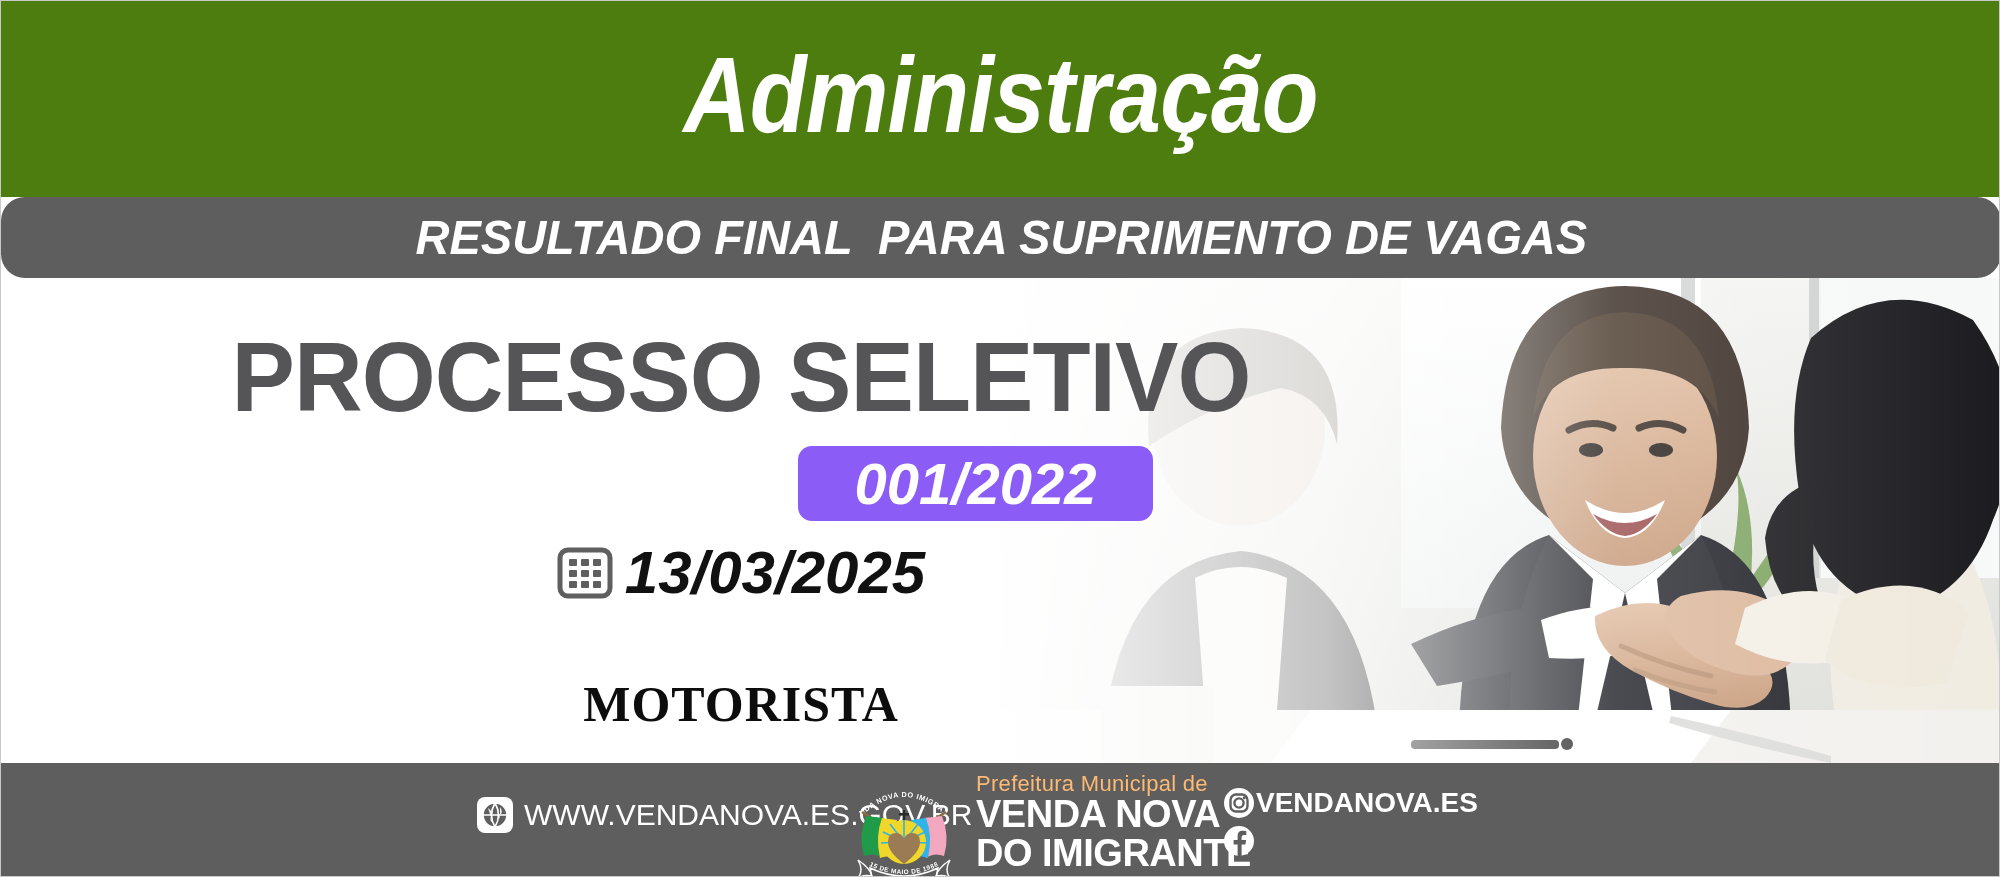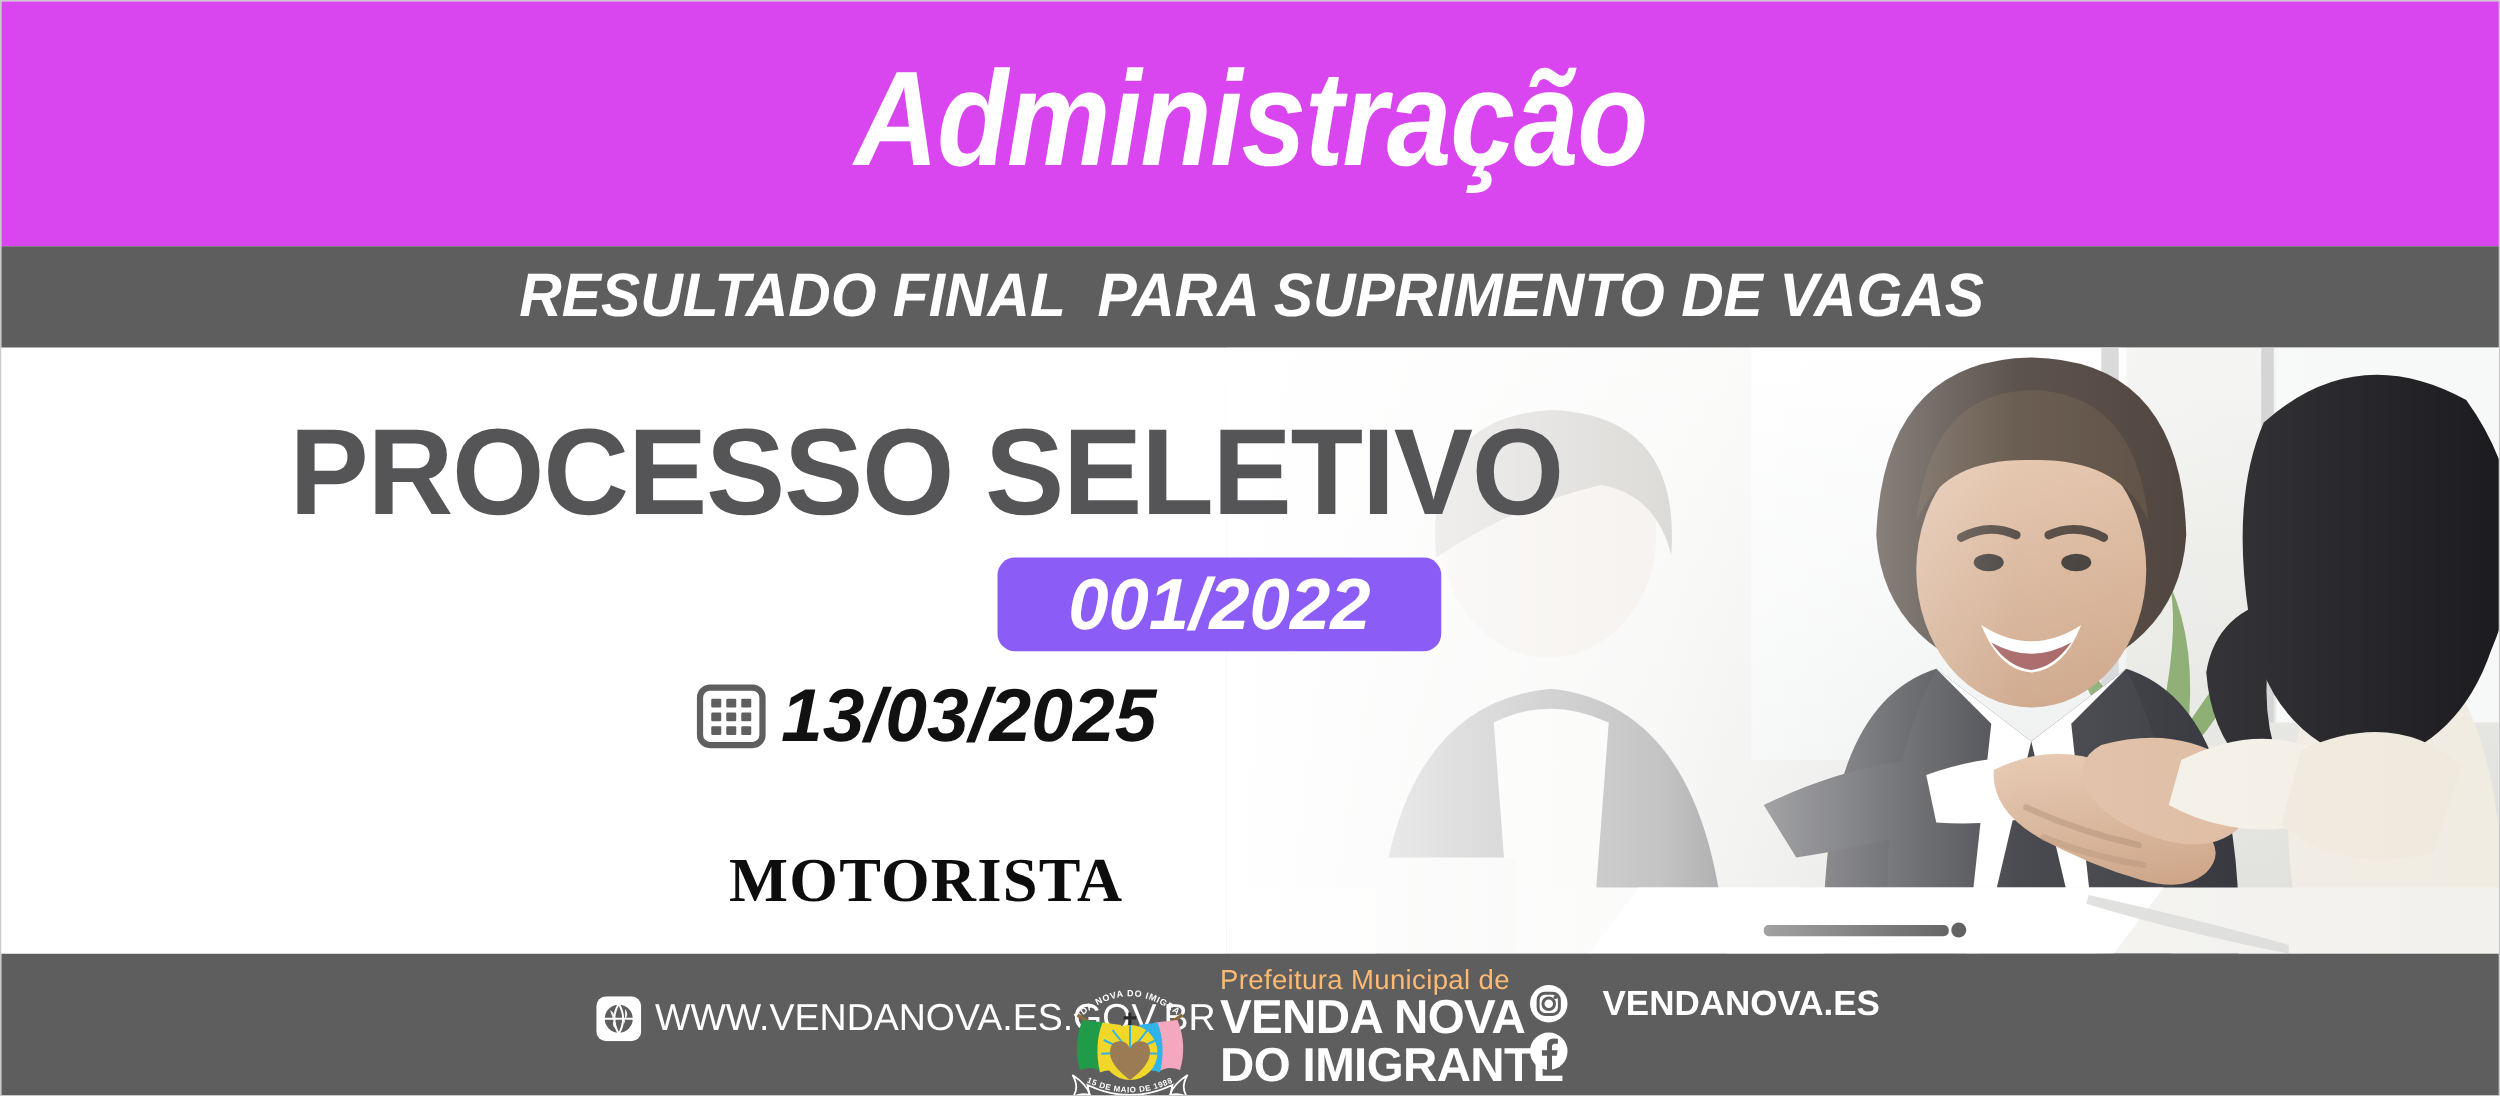--- a/index.html
+++ b/index.html
@@ -17,21 +17,21 @@
     background:#ffffff;
     overflow:hidden;
     border:1px solid #c9c9c9;
   }
 
   
   .band-top {
     position:absolute;
     left:0; top:0;
     width:2000px; height:196px;
-    background:#d946ef;
+    background:#4d7c0f;
     display:flex;
     align-items:center;
     justify-content:center;
     text-align:right;
   }
   .band-top-title {
     color:#ffffff;
     font-size:108px;
     font-weight:700;
     font-style:italic;
@@ -44,20 +44,21 @@
 
   
   .band-sub {
     position:absolute;
     left:0; top:196px;
     width:2000px; height:81px;
     background:#5e5e5e;
     display:flex;
     align-items:center;
     justify-content:center;
+    border-radius:24px;
   }
   .band-sub-title {
     color:#ffffff;
     font-size:49px;
     font-weight:700;
     font-style:italic;
     white-space:pre;
     transform:scaleX(0.96);
     line-height:1;
   }
@@ -201,21 +202,21 @@
     padding-top:3px;
   }
 
   .f-social {
     position:absolute;
     left:1222px; top:24px;
   }
   .f-social-row {
     display:flex;
     align-items:center;
-    gap:27px;
+    gap:1px;
     margin-bottom:6px;
   }
   .f-social-label {
     color:#ffffff;
     font-size:28px;
     font-weight:700;
     letter-spacing:0px;
     line-height:1;
     white-space:nowrap;
   }

